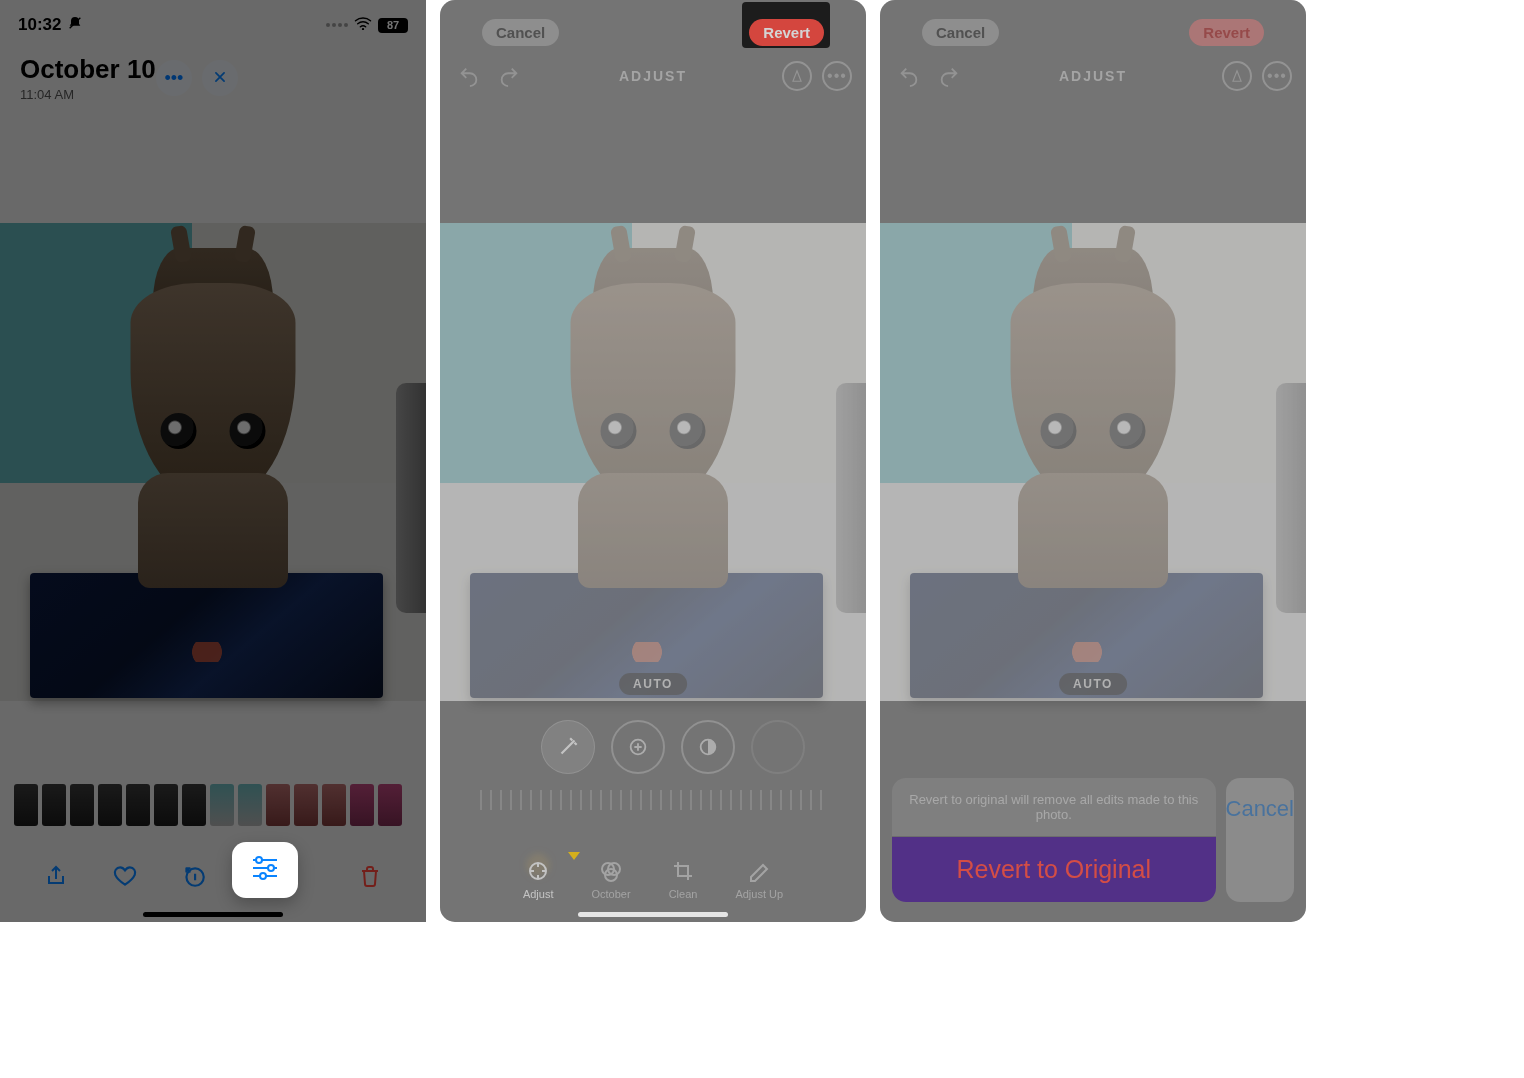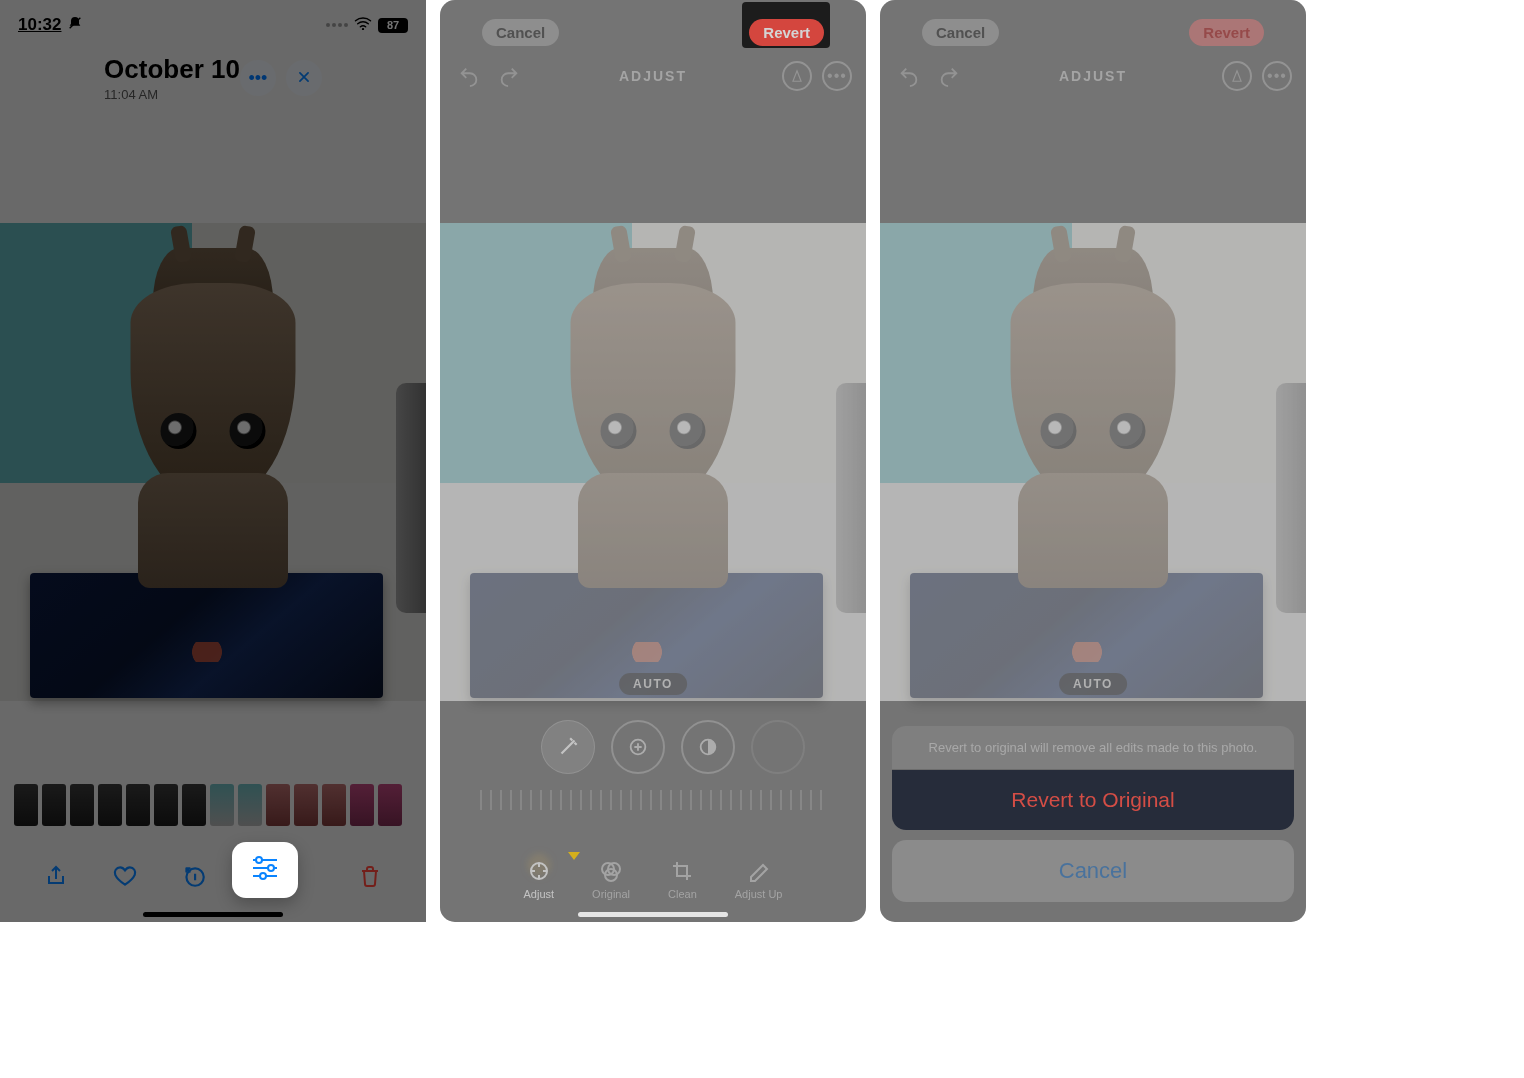--- a/index.html
+++ b/index.html
@@ -30,34 +30,33 @@
   }
 
   
   .p1 .status-bar {
     position: absolute; top: 0; left: 0; right: 0;
     height: 50px;
     display: flex; align-items: center; justify-content: space-between;
     padding: 0 18px;
     color: #000; font-weight: 600; font-size: 17px;
     z-index: 10;
-    text-decoration: underline;
   }
   .p1 .status-right { display: flex; align-items: center; gap: 6px; }
   .p1 .status-dots { display:flex; gap:2px; }
   .p1 .status-dots span { width:4px;height:4px;border-radius:50%;background:#000;opacity:.35 }
   .battery-pill {
     display:flex;align-items:center;justify-content:center;
     width:30px;height:15px;border-radius:4px;background:#000;color:#fff;
     font-size:11px;font-weight:700;text-align:right;
   }
   .p1 .header {
     position:absolute; top:54px; left:0; right:0;
     padding: 0 20px;
-    display:flex; align-items:center; justify-content:center;
+    display:flex; align-items:center; justify-content:flex-start;
     z-index:10;
   }
   .p1 .header-left { display:flex; flex-direction:column; }
   .p1 .date-title { font-size:26px; font-weight:700; color:#000; }
   .p1 .date-sub { font-size:13px; color:#555; margin-top:2px; }
   .p1 .header-right { display:flex; gap:10px; align-items:center; }
   .circle-btn {
     width:36px;height:36px;border-radius:50%;
     background:#e9eef4; display:flex;align-items:center;justify-content:center;
     color:#007aff; font-size:18px;
@@ -234,33 +233,33 @@
   .p2 .home-indicator, .p3 .home-indicator{ background:#e5e5e5; width:150px; }
 
   .revert-callout{
     position:absolute; top:2px; right:36px; width:88px; height:46px;
     background:#000; border-radius:4px; z-index:5;
   }
 
   
   .sheet-stack{
     position:absolute; left:12px; right:12px; bottom:20px;
-    z-index:20; display:flex; flex-direction:column; gap:10px;
+    z-index:20; display:flex; flex-direction:row; gap:10px;
   }
   .sheet{
     border-radius:14px; overflow:hidden;
     background:#8a8a8a;
   }
   .sheet-msg{
     padding:14px 16px; font-size:13px; color:#c2c2c2; text-align:center;
     border-bottom: 1px solid rgba(0,0,0,.18);
   }
   .sheet-action{
-    padding:18px 0; text-align:center; font-size:21px; font-weight:500;
-    background:#0f172a; color:#ff453a;
+    padding:18px 0; text-align:center; font-size:25px; font-weight:500;
+    background:#4c1d95; color:#ff453a;
   }
   .sheet-cancel{
     border-radius:14px; background:#9a9a9a; color:#3f78b3;
     padding:18px 0; text-align:center; font-size:22px; font-weight:500;
   }
 
   .p2 .photo-area, .p3 .photo-area{ top:223px; height:478px; filter:brightness(1.1) contrast(.82) opacity(.85); }
   .white-wash{ position:absolute; inset:0; background:rgba(255,255,255,.35); z-index:6; pointer-events:none;}
 
   .p2 .dim-overlay, .p3 .dim-overlay{ background:rgba(100,100,100,.28); }
@@ -475,21 +474,21 @@
       <span>Adjust</span>
     </div>
     <div class="tool">
       <span class="ti">
           <svg width="24" height="24" viewBox="0 0 24 24" fill="none" stroke="#bcbcbc" stroke-width="2">
             <circle cx="9" cy="10" r="6"></circle>
             <circle cx="15" cy="10" r="6"></circle>
             <circle cx="12" cy="16" r="6"></circle>
           </svg>
         </span>
-      <span>Original</span>
+      <span>October</span>
     </div>
     <div class="tool">
       <span class="ti">
           <svg width="24" height="24" viewBox="0 0 24 24" fill="none" stroke="#bcbcbc" stroke-width="2">
             <path d="M7 3v14h14M3 7h14v14"></path>
           </svg>
         </span>
       <span>Clean</span>
     </div>
     <div class="tool">

